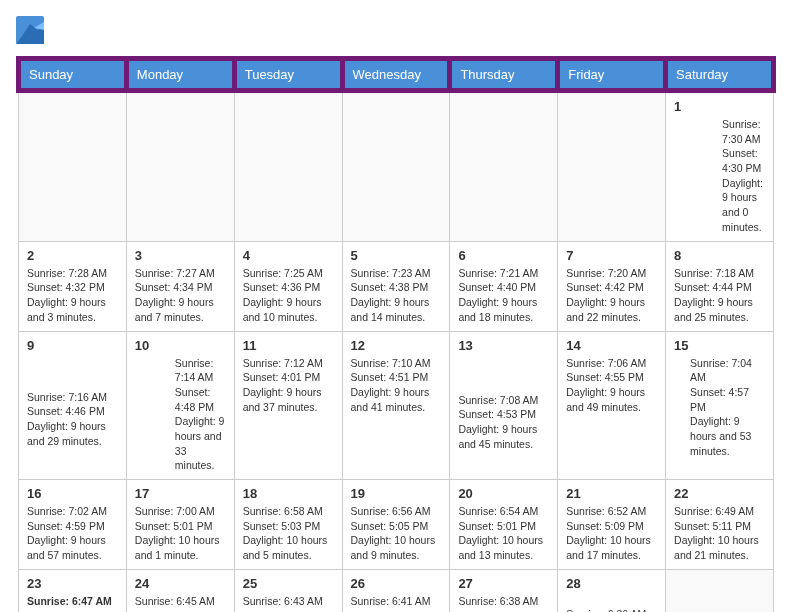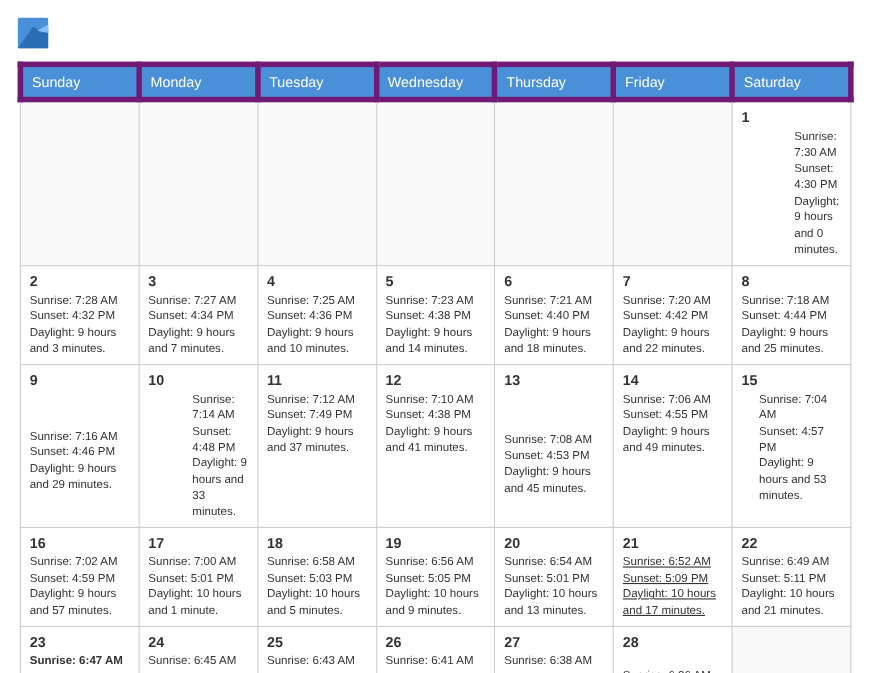--- a/index.html
+++ b/index.html
@@ -186,27 +186,27 @@
         </td>
         <td>
           <span class="day-num">10</span>
           <div class="day-info" style="white-space: pre-line; margin-left: 40px;">Sunrise: 7:14 AM
 Sunset: 4:48 PM
 Daylight: 9 hours and 33 minutes.</div>
         </td>
         <td>
           <span class="day-num">11</span>
           <div class="day-info" style="white-space: pre-line;">Sunrise: 7:12 AM
-Sunset: 7:49 PM
+Sunset: 4:01 PM
 Daylight: 9 hours and 37 minutes.</div>
         </td>
         <td>
           <span class="day-num">12</span>
           <div class="day-info" style="white-space: pre-line;">Sunrise: 7:10 AM
-Sunset: 4:38 PM
+Sunset: 4:51 PM
 Daylight: 9 hours and 41 minutes.</div>
         </td>
         <td>
           <span class="day-num">13</span>
           <div class="day-info" style="white-space: pre-line; margin-top: 40px;">Sunrise: 7:08 AM
 Sunset: 4:53 PM
 Daylight: 9 hours and 45 minutes.</div>
         </td>
         <td>
           <span class="day-num">14</span>
@@ -247,21 +247,21 @@
 Daylight: 10 hours and 9 minutes.</div>
         </td>
         <td>
           <span class="day-num">20</span>
           <div class="day-info" style="white-space: pre-line;">Sunrise: 6:54 AM
 Sunset: 5:01 PM
 Daylight: 10 hours and 13 minutes.</div>
         </td>
         <td>
           <span class="day-num">21</span>
-          <div class="day-info" style="white-space: pre-line; text-decoration: underline;">Sunrise: 6:52 AM
+          <div class="day-info" style="white-space: pre-line;">Sunrise: 6:52 AM
 Sunset: 5:09 PM
 Daylight: 10 hours and 17 minutes.</div>
         </td>
         <td>
           <span class="day-num">22</span>
           <div class="day-info" style="white-space: pre-line;">Sunrise: 6:49 AM
 Sunset: 5:11 PM
 Daylight: 10 hours and 21 minutes.</div>
         </td>
       </tr>

